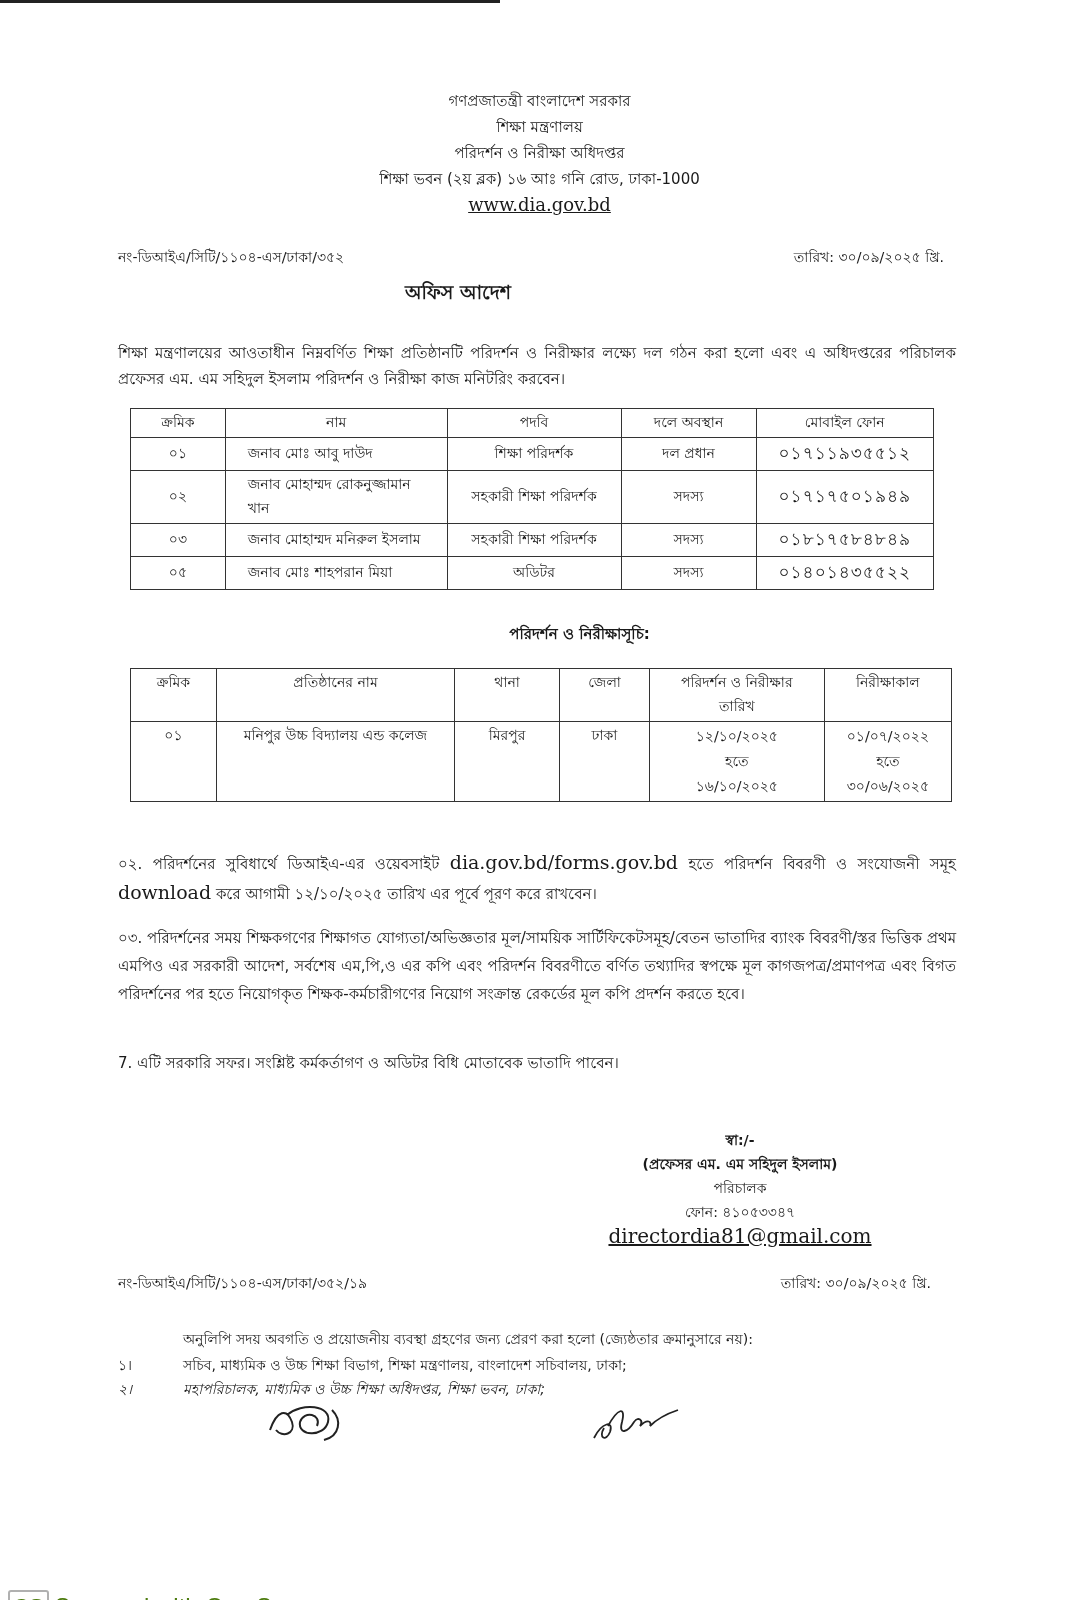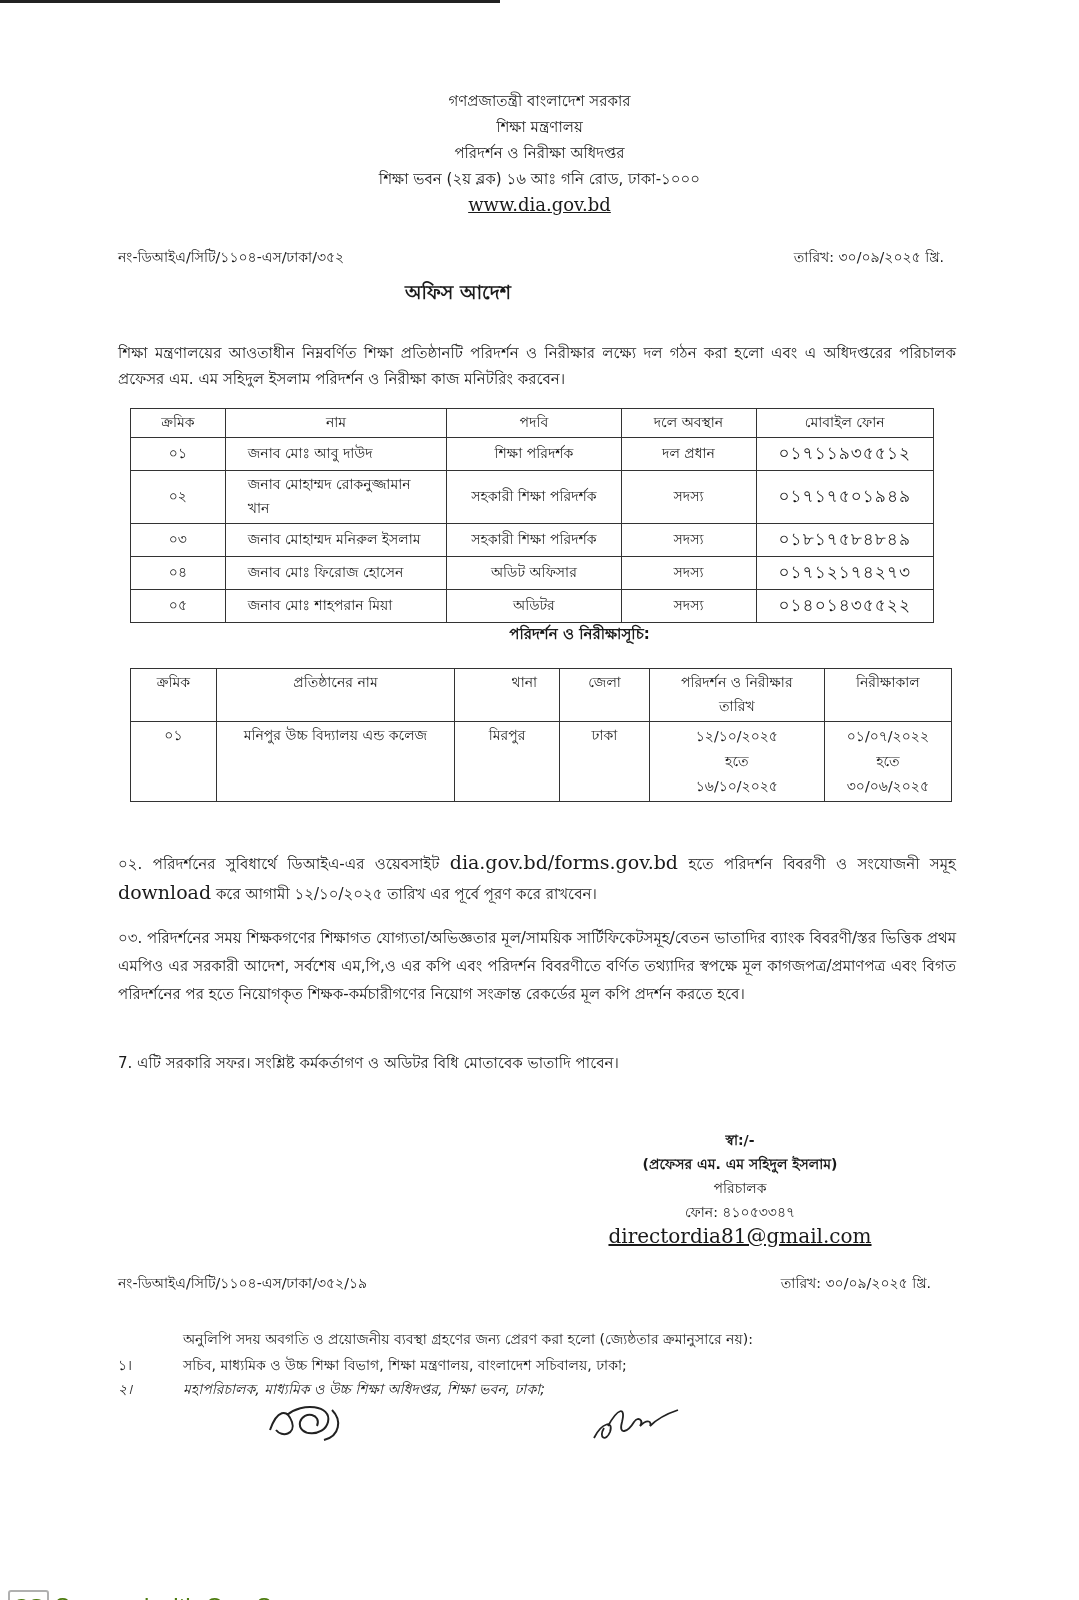--- a/index.html
+++ b/index.html
@@ -28,21 +28,21 @@
 </style>
 </head>
 <body>
 
 <div class="topline"></div>
 
 <div class="abs hdr" style="top:88px;">
   <div>গণপ্রজাতন্ত্রী বাংলাদেশ সরকার</div>
   <div>শিক্ষা মন্ত্রণালয়</div>
   <div>পরিদর্শন ও নিরীক্ষা অধিদপ্তর</div>
-  <div>শিক্ষা ভবন (২য় ব্লক) ১৬ আঃ গনি রোড, ঢাকা-১০০০</div>
+  <div>শিক্ষা ভবন (২য় ব্লক) ১৬ আঃ গনি রোড, ঢাকা-1000</div>
   <div class="url">www.dia.gov.bd</div>
 </div>
 
 <div class="abs memo" style="left:118px; top:246px;">নং-ডিআইএ/সিটি/১১০৪-এস/ঢাকা/৩৫২</div>
 <div class="abs memo" style="right:135px; top:246px;">তারিখ: ৩০/০৯/২০২৫ খ্রি.</div>
 
 <div class="abs title" style="top:278px;">অফিস আদেশ</div>
 
 <div class="abs para" style="left:118px; top:340px; width:838px;">শিক্ষা মন্ত্রণালয়ের আওতাধীন নিম্নবর্ণিত শিক্ষা প্রতিষ্ঠানটি পরিদর্শন ও নিরীক্ষার লক্ষ্যে দল গঠন করা হলো এবং এ অধিদপ্তরের পরিচালক প্রফেসর এম. এম সহিদুল ইসলাম পরিদর্শন ও নিরীক্ষা কাজ মনিটরিং করবেন।</div>
 
@@ -72,44 +72,37 @@
       <td class="mid phone">০১৭১৭৫০১৯৪৯</td>
     </tr>
     <tr style="height:30px;">
       <td class="mid">০৩</td>
       <td class="left mid">জনাব মোহাম্মদ মনিরুল ইসলাম</td>
       <td class="mid">সহকারী শিক্ষা পরিদর্শক</td>
       <td class="mid">সদস্য</td>
       <td class="mid phone">০১৮১৭৫৮৪৮৪৯</td>
     </tr>
     <tr style="height:30px;">
-      <td class="mid">০৪</td>
-      <td class="left mid">জনাব মোঃ ফিরোজ হোসেন</td>
-      <td class="mid">অডিট অফিসার</td>
-      <td class="mid">সদস্য</td>
-      <td class="mid phone">০১৭১২১৭৪২৭৩</td>
-    </tr>
-    <tr style="height:30px;">
       <td class="mid">০৫</td>
       <td class="left mid">জনাব মোঃ শাহপরান মিয়া</td>
       <td class="mid">অডিটর</td>
       <td class="mid">সদস্য</td>
       <td class="mid phone">০১৪০১৪৩৫৫২২</td>
     </tr>
   </tbody>
 </table>
 
 <div class="abs subtitle" style="top:622px;margin-left:40px;">পরিদর্শন ও নিরীক্ষাসূচি:</div>
 
 <table class="abs" style="left:130px; top:668px; width:822px;">
   <thead>
     <tr style="height:50px;">
       <th style="width:44px;">ক্রমিক</th>
       <th style="width:250px;">প্রতিষ্ঠানের নাম</th>
-      <th style="width:70px;text-align:right;">থানা</th>
+      <th style="width:70px;">থানা</th>
       <th style="width:50px;">জেলা</th>
       <th style="width:150px;">পরিদর্শন ও নিরীক্ষার তারিখ</th>
       <th>নিরীক্ষাকাল</th>
     </tr>
   </thead>
   <tbody>
     <tr style="height:80px;">
       <td>০১</td>
       <td>মনিপুর উচ্চ বিদ্যালয় এন্ড কলেজ</td>
       <td>মিরপুর</td>

